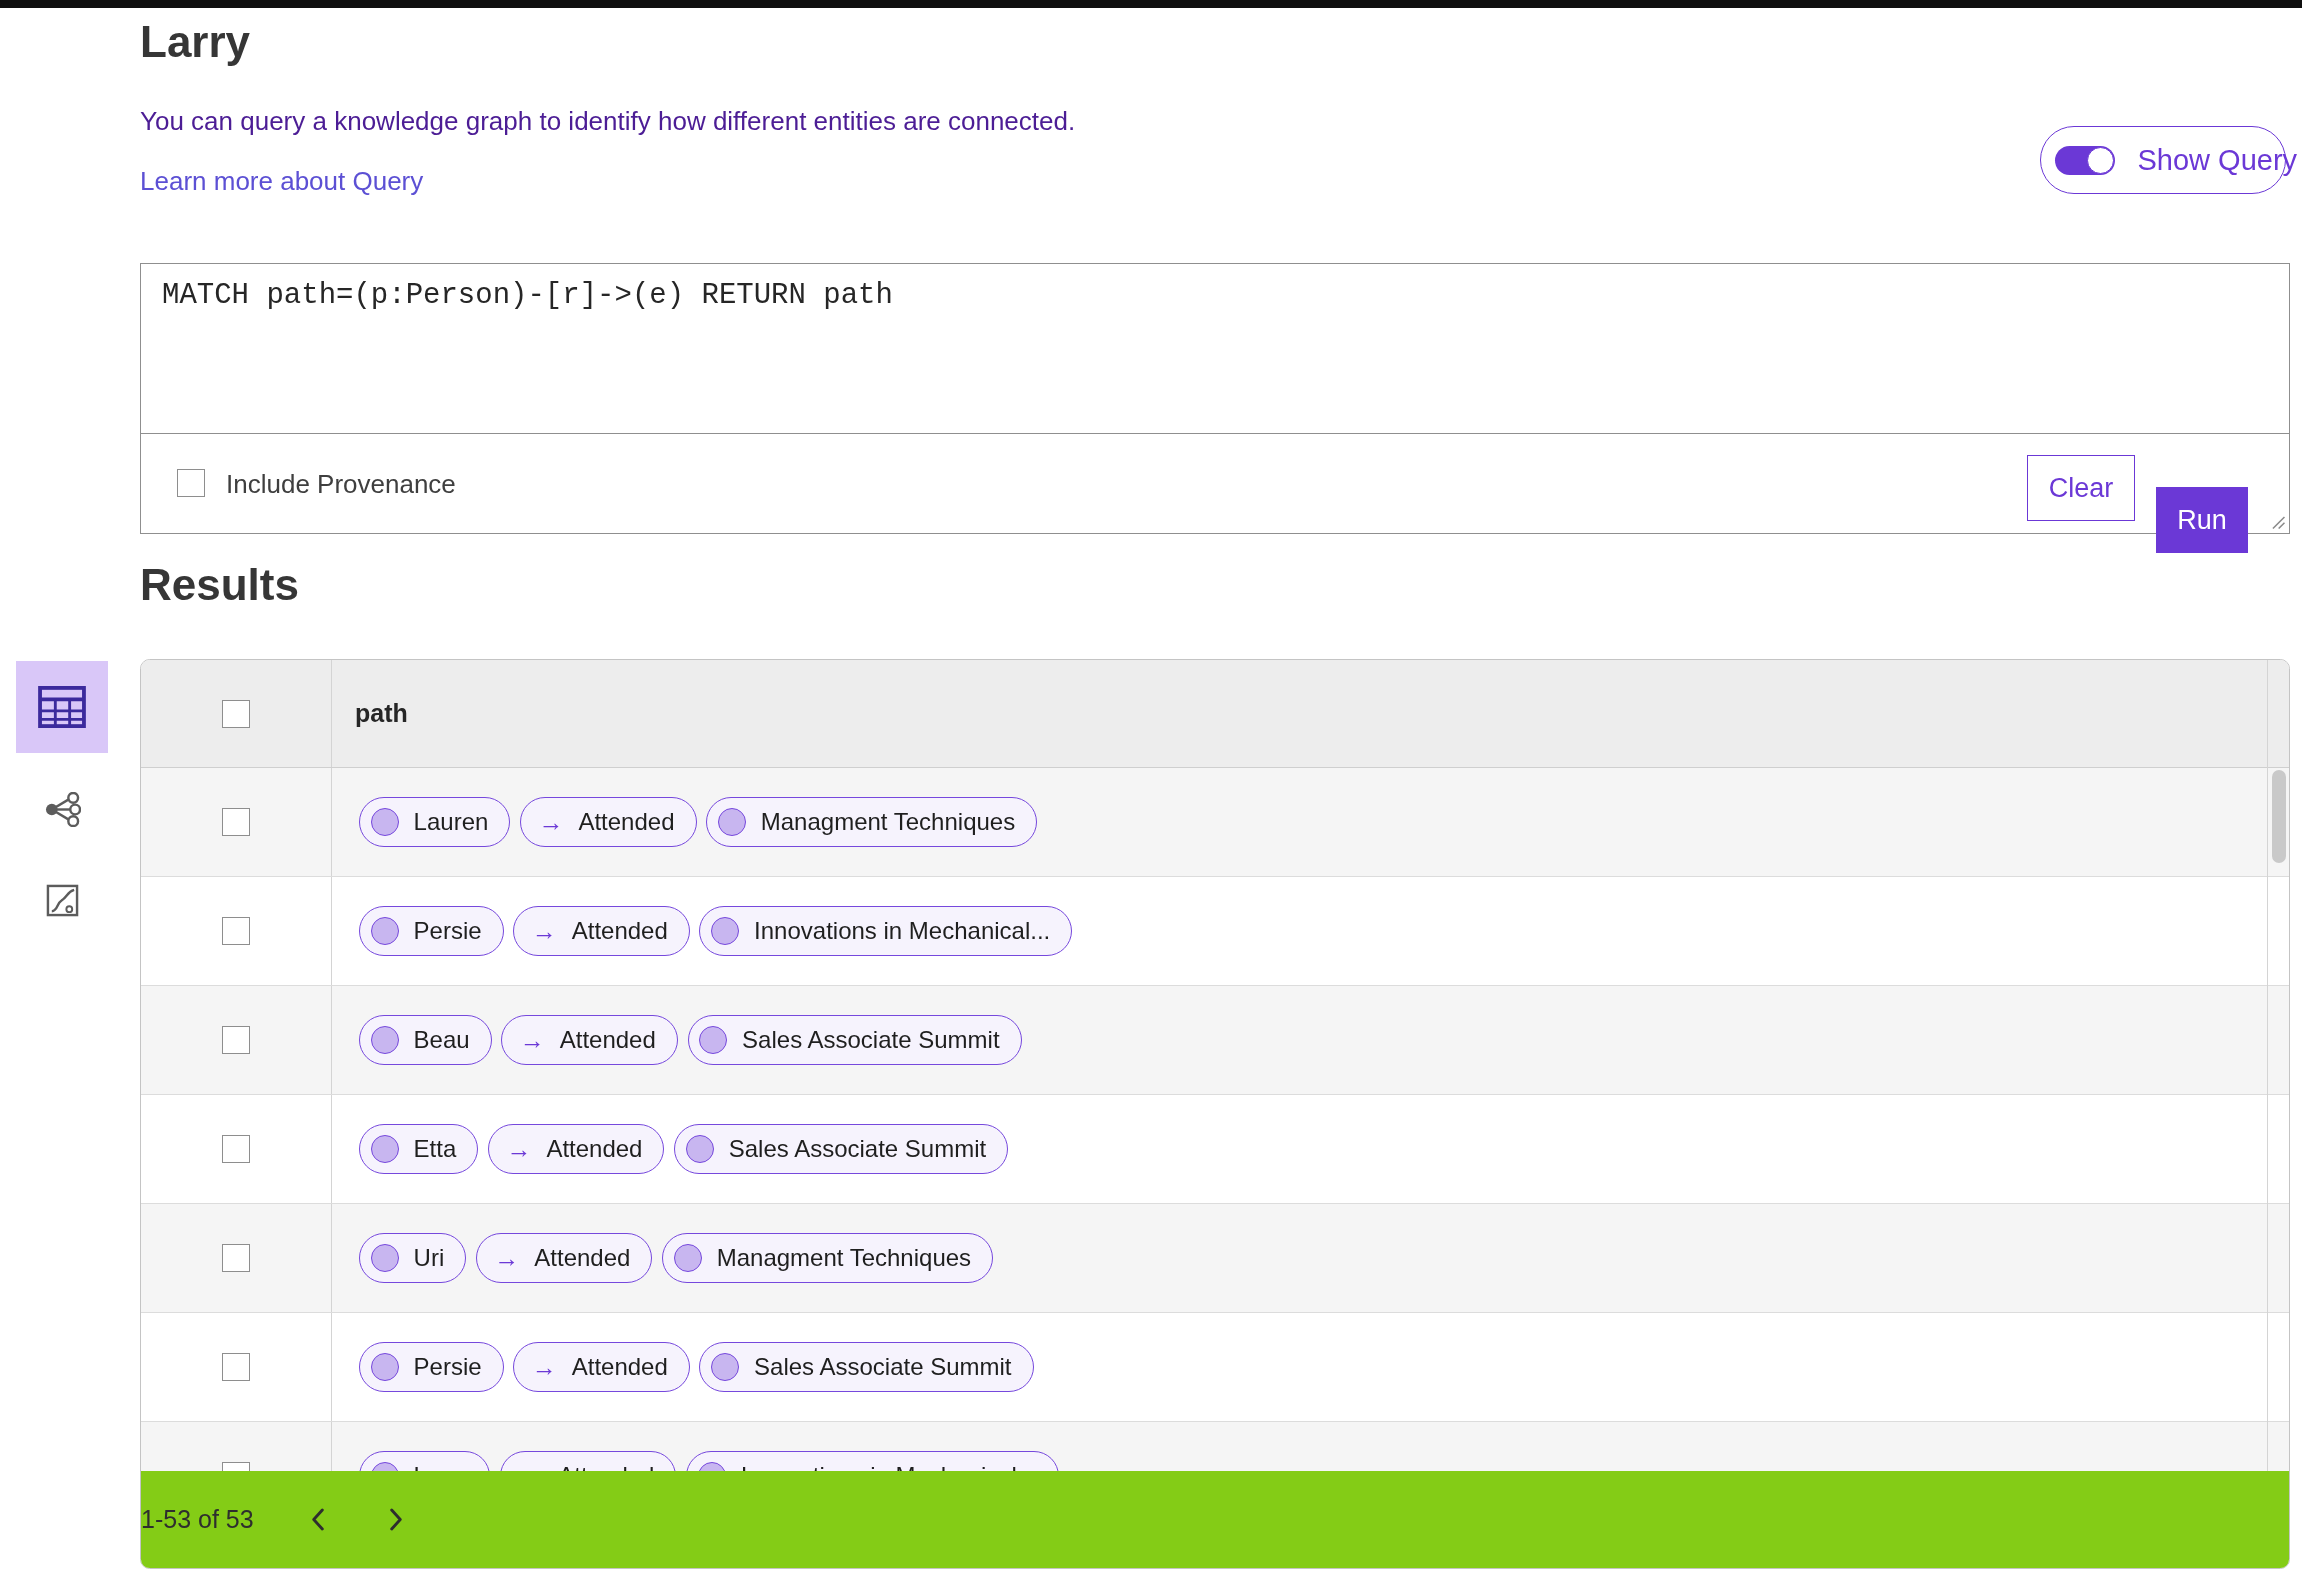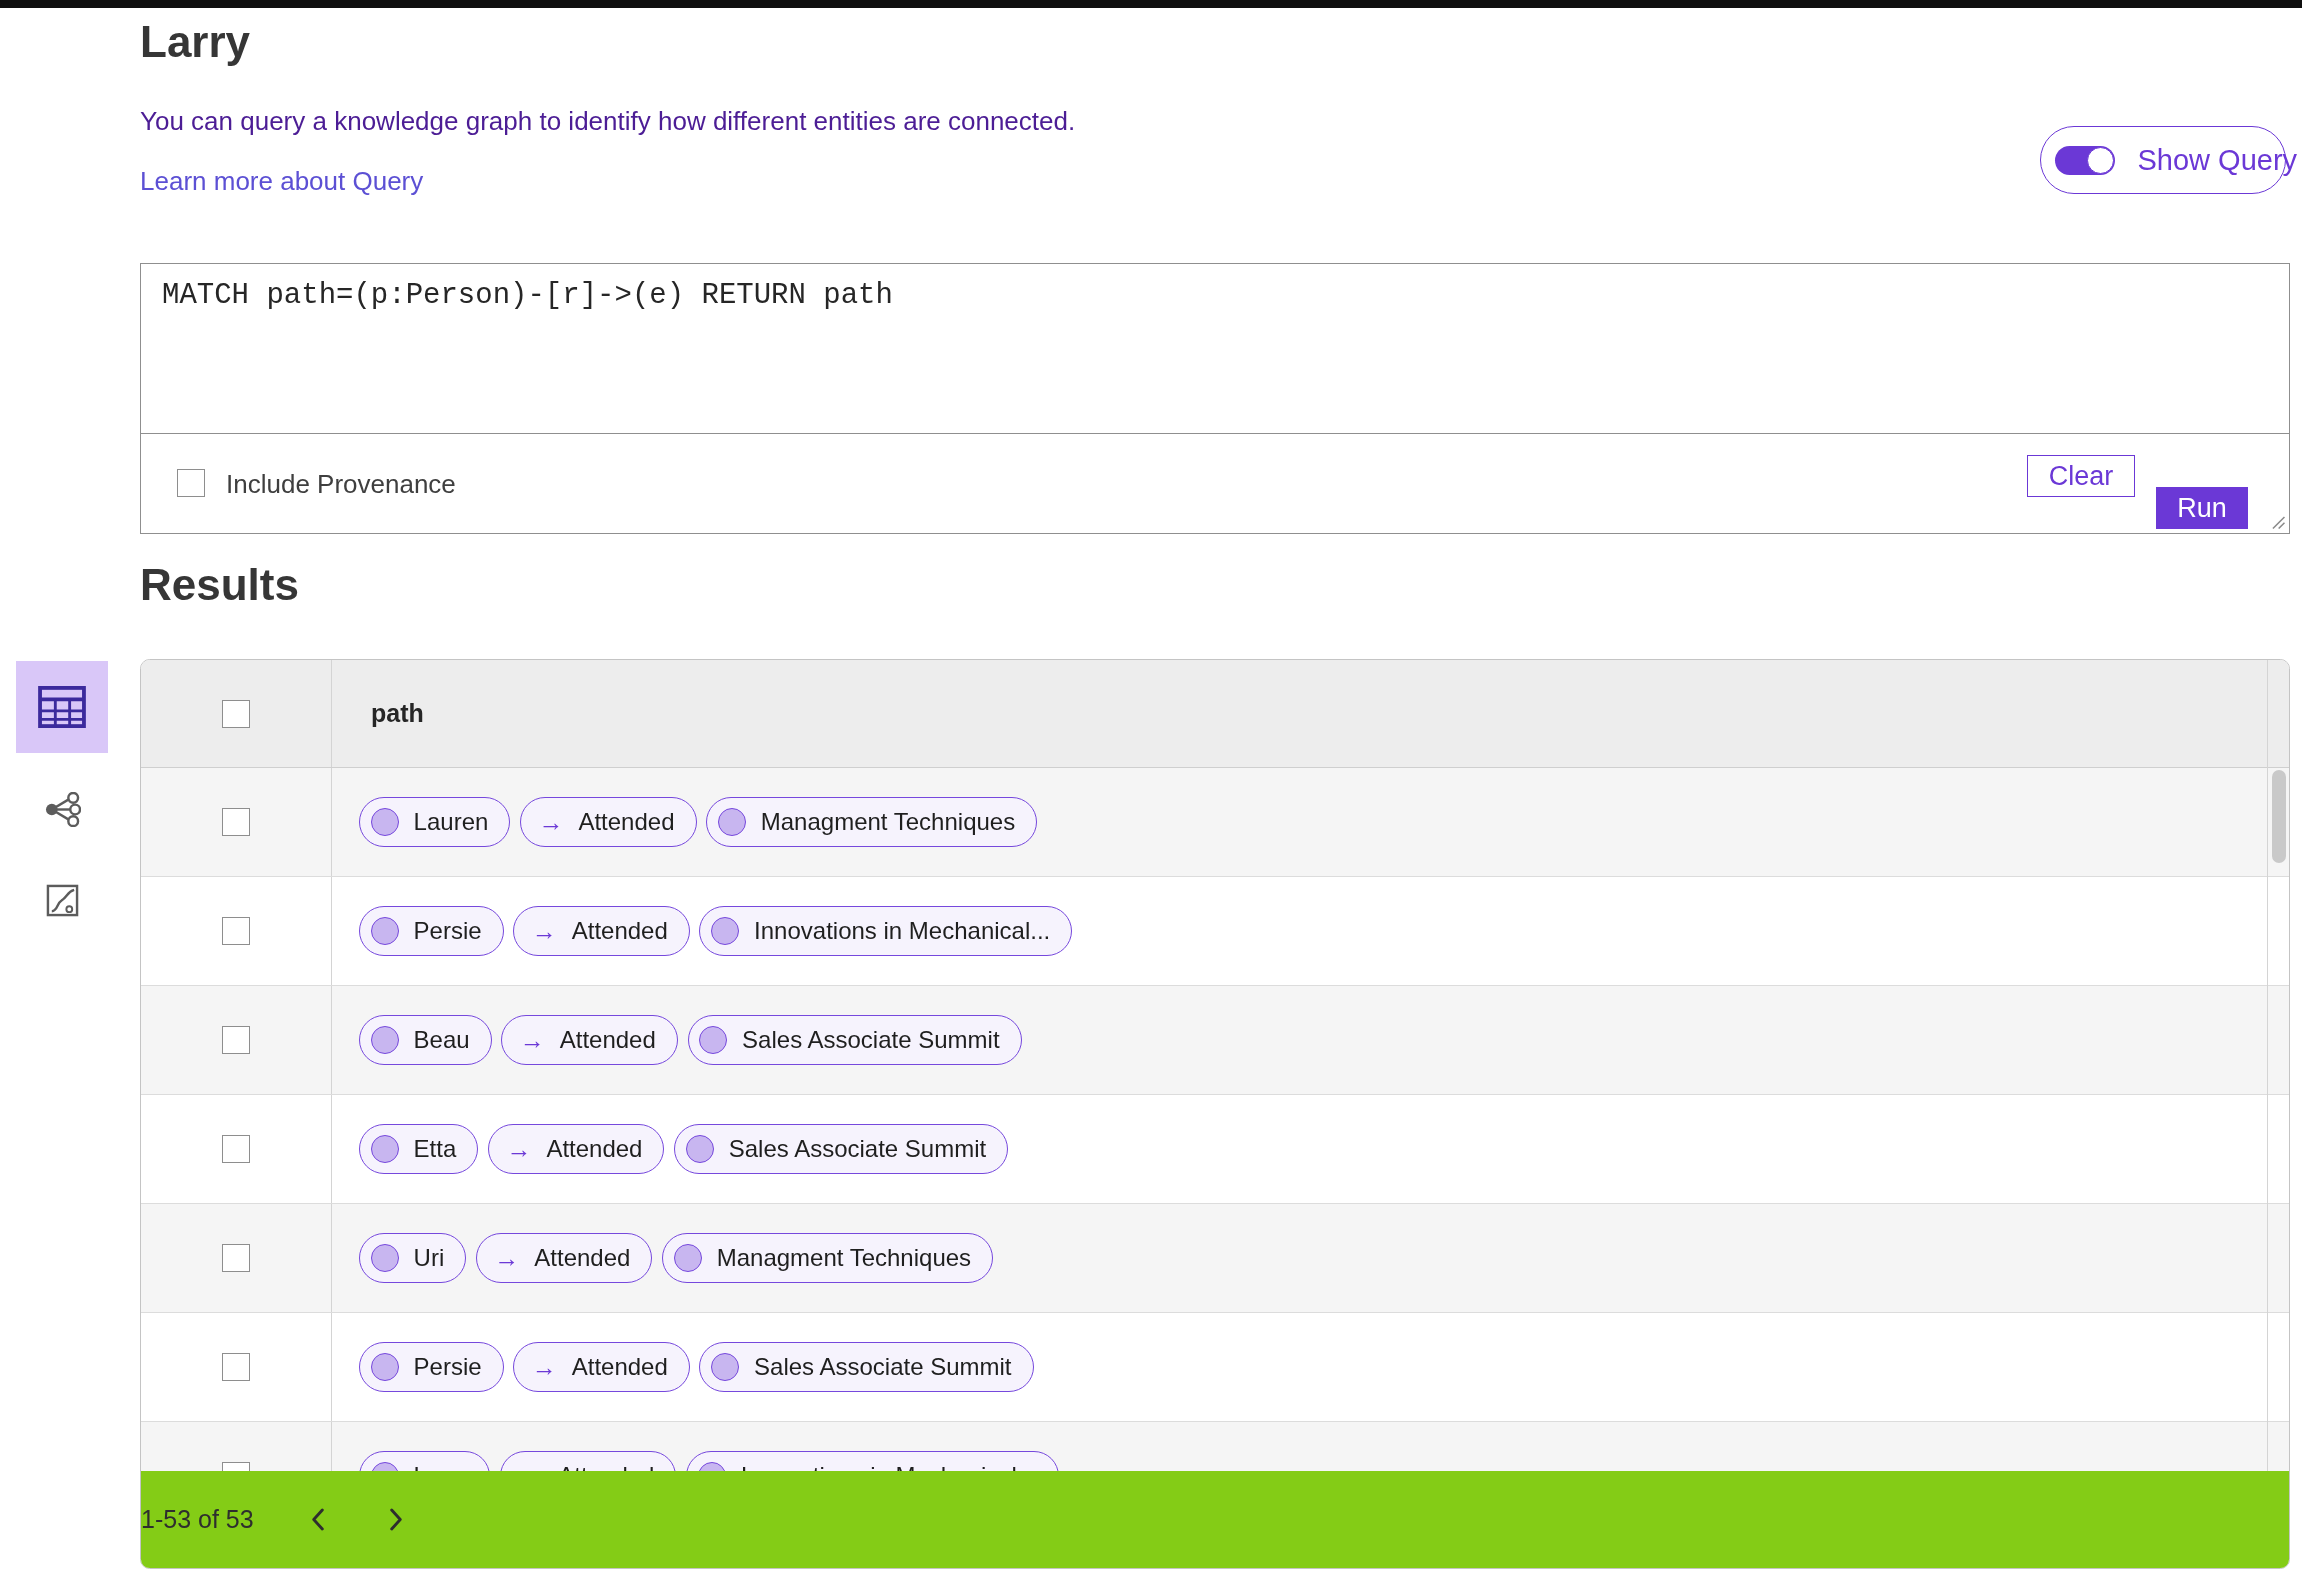--- a/index.html
+++ b/index.html
@@ -21,21 +21,21 @@
 
   .query-box{position:absolute;left:140px;top:263px;width:2150px;height:271px;border:1px solid #8f8f8f;box-sizing:border-box;background:#fff;}
   .query-textarea{position:relative;height:170px;border-bottom:1px solid #8f8f8f;box-sizing:border-box;
     font-family:"Liberation Mono","DejaVu Sans Mono",monospace;font-size:29px;color:#262626;
     padding:15.4px 21px;white-space:pre;overflow:hidden;}
   .resize-handle{position:absolute;right:2.9px;bottom:2.9px;}
   .query-footer{position:relative;height:99px;display:flex;align-items:center;}
   .checkbox{display:inline-block;width:28px;height:28px;border:1.9px solid #8e8e8e;background:#fff;box-sizing:border-box;cursor:pointer;}
   .prov-check{position:absolute;left:36px;top:35px;}
   .prov-label{position:absolute;left:85px;top:35px;font-size:26px;color:#3f3f3f;}
-  .btn{position:absolute;top:21px;height:42px;display:flex;align-items:center;justify-content:center;
+  .btn{position:absolute;top:21px;height:66px;display:flex;align-items:center;justify-content:center;
     font-size:27px;box-sizing:border-box;cursor:pointer;}
   .btn-clear{left:1886px;width:108px;border:1.9px solid #6b38d6;color:#6b38d6;background:#fff;}
   .btn-run{left:2015px;width:92px;background:#6b38d6;color:#ffffff;border:none;margin-top:32px;}
 
   
   .results-title{position:absolute;left:140px;top:560px;font-size:44px;font-weight:bold;color:#363636;}
 
   .viewbar{position:absolute;left:0;top:661px;width:126px;}
   .view-item{position:absolute;left:16.4px;width:92px;height:92px;display:flex;align-items:center;justify-content:center;cursor:pointer;}
   .view-item.selected{background:#d9c7f8;}
@@ -44,21 +44,21 @@
   .vi-3{top:205px;height:68px;}
 
   .results-table{position:absolute;left:140px;top:659px;width:2150px;height:910px;border:1px solid #c4c4c4;
     border-radius:9.7px;box-sizing:border-box;background:#fff;overflow:hidden;}
   .thead{position:relative;height:108px;background:#ededed;border-bottom:1px solid #cfcfcf;box-sizing:border-box;display:flex;}
   .rows-viewport{position:relative;height:703px;overflow:hidden;}
   .trow{height:109px;display:flex;border-bottom:1px solid #dcdcdc;box-sizing:border-box;background:#fff;}
   .rows-viewport .trow:nth-child(odd){background:#f5f5f5;}
   .cell-check{flex:0 0 190px;display:flex;align-items:center;justify-content:center;}
   .cell-path{flex:1;border-left:1px solid #d4d4d4;display:flex;align-items:center;padding-left:27px;gap:9.7px;overflow:hidden;}
-  .thead .cell-path{padding-left:39px;}
+  .thead .cell-path{padding-left:23px;}
   .col-header{font-size:25px;font-weight:bold;color:#262626;}
 
   .pill{display:inline-flex;align-items:center;height:50px;border:1.9px solid #7648dd;border-radius:26px;
     background:#f6f3fd;box-sizing:border-box;gap:15px;cursor:pointer;flex:0 0 auto;}
   .pill.node{padding:0 21px 0 10.6px;}
   .pill.edge{padding:0 21px 0 17.4px;}
   .node-circle{width:28px;height:28px;border-radius:50%;background:#c8b6f0;border:1.9px solid #7648dd;box-sizing:border-box;}
   .pill-label{font-size:24px;color:#1f1f1f;white-space:nowrap;}
   .arrow-glyph{font-size:25px;color:#6b38d6;line-height:1;}
 

